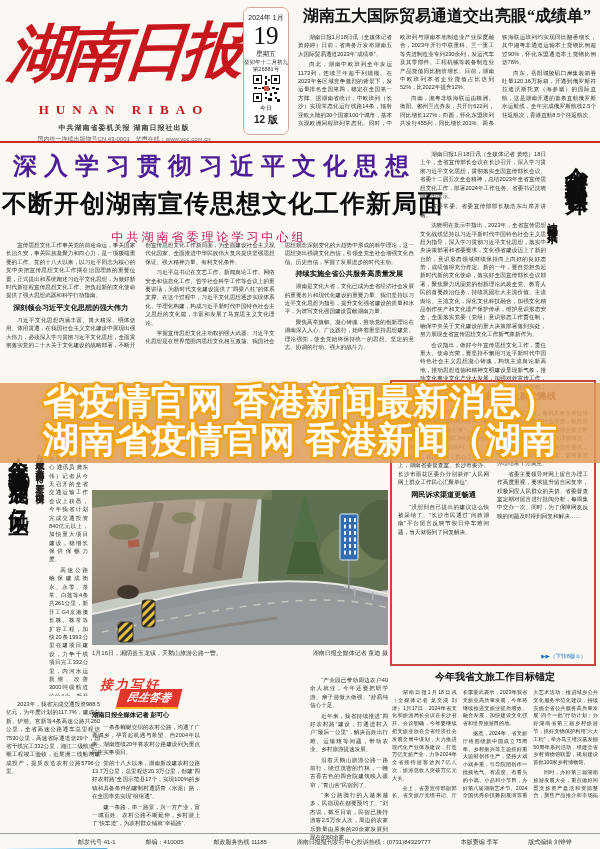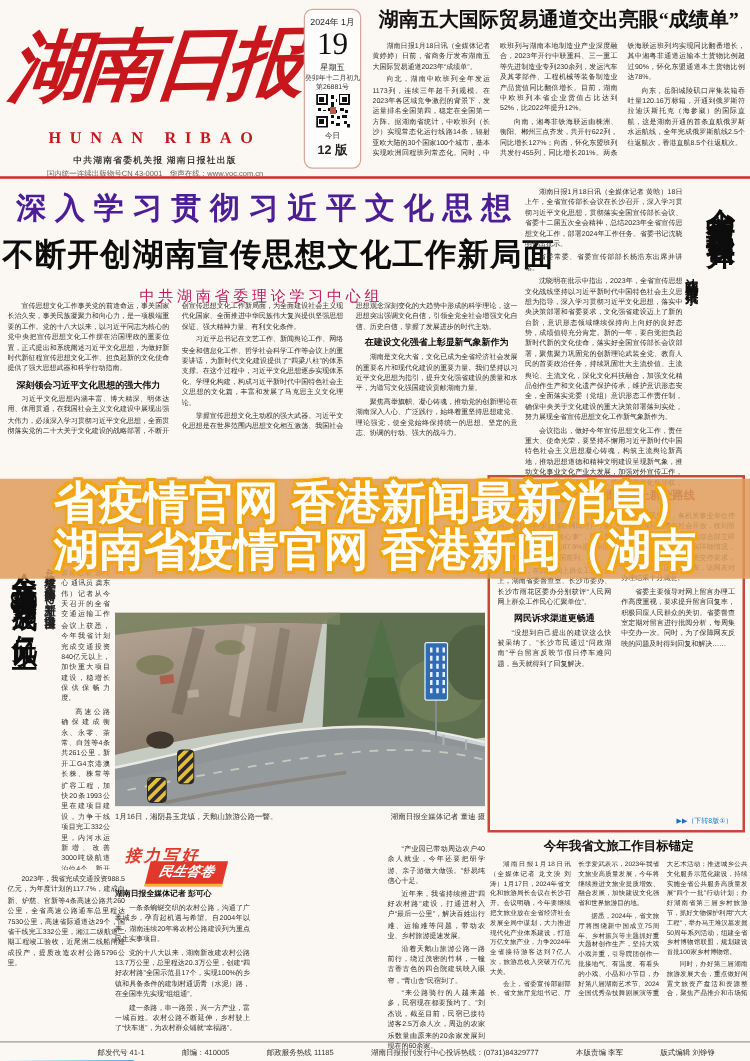--- a/index.html
+++ b/index.html
@@ -177,21 +177,21 @@
     <div class="mh1">深入学习贯彻习近平文化思想</div>
     <div class="mh2">不断开创湖南宣传思想文化工作新局面</div>
     <div class="mby">中共湖南省委理论学习中心组</div>
   </div>
   <div class="mbody t">
       <p>宣传思想文化工作事关党的前途命运，事关国家长治久安，事关民族凝聚力和向心力，是一项极端重要的工作。党的十八大以来，以习近平同志为核心的党中央把宣传思想文化工作摆在治国理政的重要位置，正式提出和系统阐述习近平文化思想，为做好新时代新征程宣传思想文化工作、担负起新的文化使命提供了强大思想武器和科学行动指南。</p>
       <div class="sub">深刻领会习近平文化思想的强大伟力</div>
       <p>习近平文化思想内涵丰富、博大精深、明体达用、体用贯通，在我国社会主义文化建设中展现出强大伟力，必须深入学习贯彻习近平文化思想，全面贯彻落实党的二十大关于文化建设的战略部署，不断开创宣传思想文化工作新局面，为全面建设社会主义现代化国家、全面推进中华民族伟大复兴提供坚强思想保证、强大精神力量、有利文化条件。</p>
       <p>习近平总书记在文艺工作、新闻舆论工作、网络安全和信息化工作、哲学社会科学工作等会议上的重要讲话，为新时代文化建设提供了“四梁八柱”的体系支撑。在这个过程中，习近平文化思想逐步实现体系化、学理化构建，构成习近平新时代中国特色社会主义思想的文化篇，丰富和发展了马克思主义文化理论。</p>
       <p>掌握宣传思想文化主动权的强大武器。习近平文化思想是在世界范围内思想文化相互激荡、我国社会思想观念深刻变化的大趋势中形成的科学理论，这一思想突出强调文化自信，引领全党全社会增强文化自信、历史自信，掌握了发展进步的时代主动。</p>
-      <div class="sub">在建设文化强省上彰显新气象新作为</div>
+      <div class="sub">持续实施全省公共服务高质量发展</div>
       <p>湖南是文化大省，文化已成为全省经济社会发展的重要名片和现代化建设的重要力量。我们坚持以习近平文化思想为指引，提升文化强省建设的质量和水平，为谱写文化强国建设贡献湖南力量。</p>
       <p>聚焦高举旗帜、凝心铸魂，推动党的创新理论在湖南深入人心、广泛践行，始终着重坚持思想建党、理论强党，使全党始终保持统一的思想、坚定的意志、协调的行动、强大的战斗力。</p>
     </div>
 
   <div class="meet-body t">
       <p>湖南日报1月18日讯（全媒体记者 黄晗）18日上午，全省宣传部长会议在长沙召开，深入学习贯彻习近平文化思想，贯彻落实全国宣传部长会议、省委十二届五次全会精神，总结2023年全省宣传思想文化工作，部署2024年工作任务。省委书记沈晓明作出批示。</p>
       <p>省委常委、省委宣传部部长杨浩东出席并讲话。</p>
       <p>沈晓明在批示中指出，2023年，全省宣传思想文化战线坚持以习近平新时代中国特色社会主义思想为指导，深入学习贯彻习近平文化思想，落实中央决策部署和省委要求，文化强省建设迈上了新的台阶，意识形态领域继续保持向上向好的良好态势，成绩值得充分肯定。新的一年，要自觉担负起新时代新的文化使命，落实好全国宣传部长会议部署，聚焦聚力巩固党的创新理论武装全党、教育人民的首要政治任务，持续巩固壮大主流价值、主流舆论、主流文化，深化文化科技融合，加强文化精品创作生产和文化遗产保护传承，维护意识形态安全，全面落实党委（党组）意识形态工作责任制，确保中央关于文化建设的重大决策部署落到实处，努力展现全省宣传思想文化工作新气象新作为。</p>
       <p>会议指出，做好今年宣传思想文化工作，责任重大、使命光荣，要坚持不懈用习近平新时代中国特色社会主义思想凝心铸魂，构筑主流舆论新高地，推动思想道德和精神文明建设呈现新气象，推动文化事业文化产业大发展，加强对外宣传工作，推动文化和旅游融合发展，落实党的文化领导权，各级各有关部门要各司其职、各负其责，共同汇聚推动文化大发展的强大合力。</p>
     </div>

